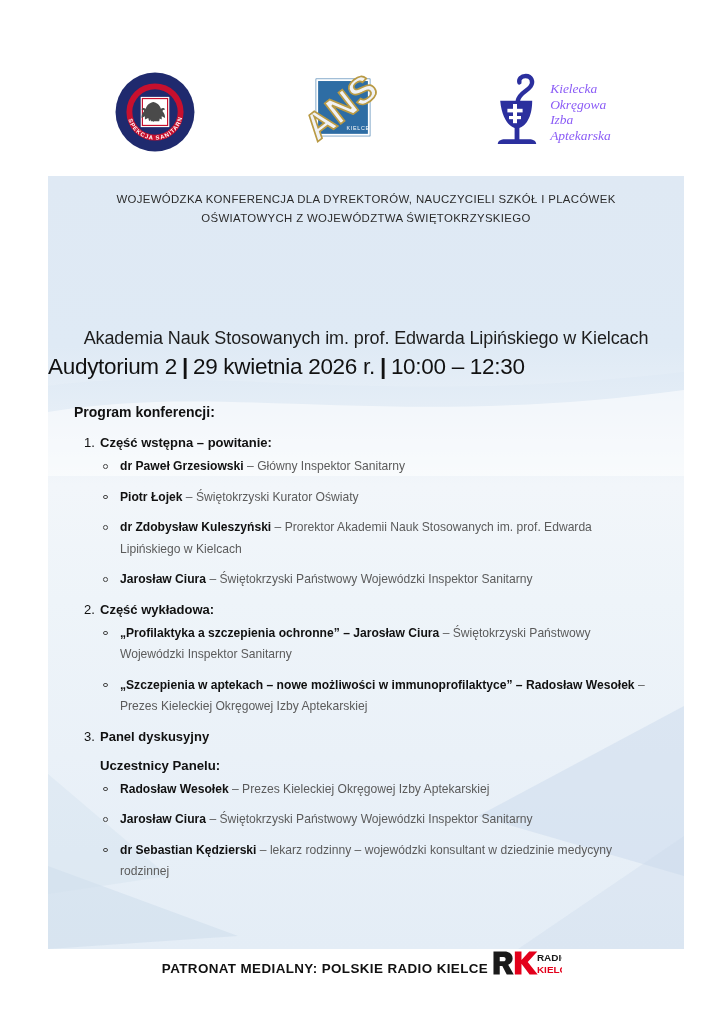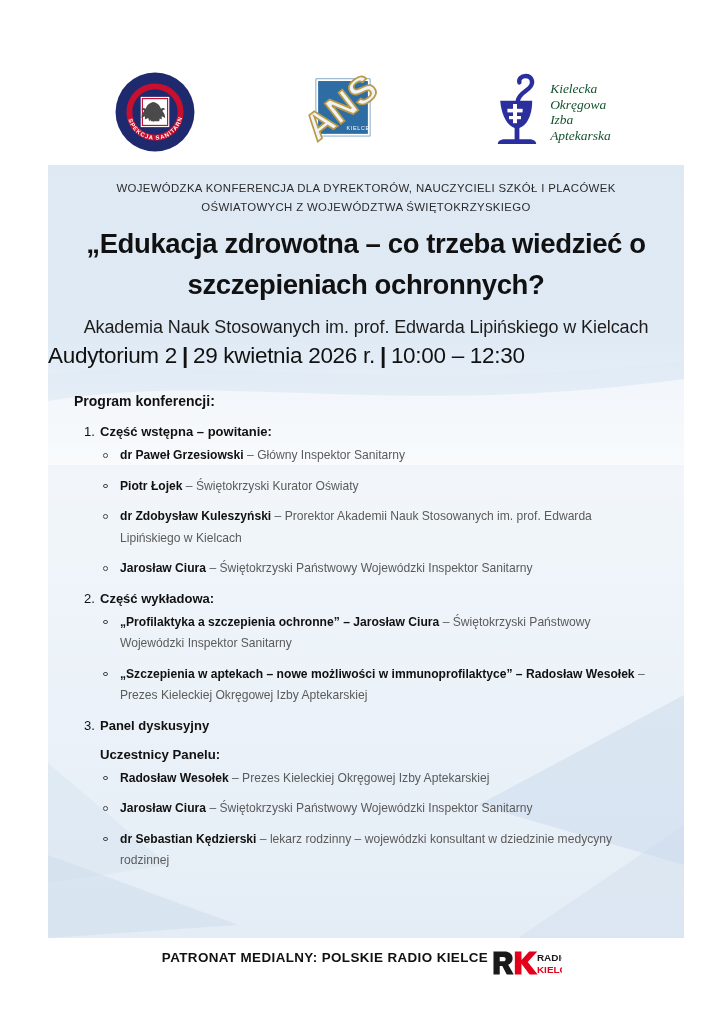--- a/index.html
+++ b/index.html
@@ -31,29 +31,29 @@
   }
   .logo-wrap { display: flex; align-items: center; }
 
   .sanepid-text { font-size: 7px; }
 
   .oia-text {
     font-family: "Liberation Serif", serif;
     font-style: italic;
     font-size: 13.5px;
     line-height: 15.5px;
-    color: #14532d;
+    color: #8b5cf6;
     margin-left: 5px;
     white-space: nowrap;
   }
 
   
   .panel {
     position: absolute;
-    left: 48px; top: 165px;
+    left: 48px; top: 176px;
     width: 636px; height: 773px;
     background: linear-gradient(180deg, #dce7f3 0%, #dce8f4 22%, #e7eff7 32%,
                                 #f2f6fa 40%, #eef4f9 55%, #eaf1f8 75%, #e4edf6 100%);
     overflow: hidden;
   }
   .panel-deco {
     position: absolute; inset: 0;
     pointer-events: none;
   }
 
@@ -176,21 +176,21 @@
   ul.bullets b {
     color: #111111;
     font-weight: bold;
   }
 
   
   .footer {
     position: absolute;
     left: 0; right: 0; top: 950px;
     display: flex;
-    align-items: flex-start;
+    align-items: flex-end;
     justify-content: center;
     gap: 4px;
   }
   .footer-text {
     font-size: 13.4px;
     font-weight: bold;
     letter-spacing: 0.4px;
     color: #111111;
   }
   .rk-logo { display: block; }
@@ -260,21 +260,20 @@
       <path d="M0 210 C 160 188, 330 232, 636 196 L636 0 L0 0 Z" fill="#ffffff" opacity="0.10"></path>
       <path d="M0 236 C 180 206, 340 254, 636 214 L636 300 L0 300 Z" fill="#ffffff" opacity="0.55"></path>
       <path d="M636 530 L430 640 L636 700 Z" fill="#c8d8ea" opacity="0.45"></path>
       <path d="M0 690 L190 760 L0 773 Z" fill="#c5d6e9" opacity="0.40"></path>
       <path d="M636 660 L470 773 L636 773 Z" fill="#cbdaea" opacity="0.35"></path>
       <path d="M0 598 L120 700 L0 718 Z" fill="#d2e0ee" opacity="0.40"></path>
     </svg>
 
     <div class="kicker">WOJEWÓDZKA KONFERENCJA DLA DYREKTORÓW, NAUCZYCIELI SZKÓŁ I PLACÓWEK OŚWIATOWYCH Z WOJEWÓDZTWA ŚWIĘTOKRZYSKIEGO</div>
 
-    <div class="title">„Edukacja zdrowotna – co trzeba wiedzieć o szczepieniach ochronnych?</div>
 
     <div class="venue">Akademia Nauk Stosowanych im. prof. Edwarda Lipińskiego w Kielcach</div>
 
     <div class="when">
       <span>Audytorium 2</span><span class="sep">|</span><span>29 kwietnia 2026 r.</span><span class="sep">|</span><span>10:00 – 12:30</span>
     </div>
 
     <div class="program">
       <div class="program-heading">Program konferencji:</div>
 

